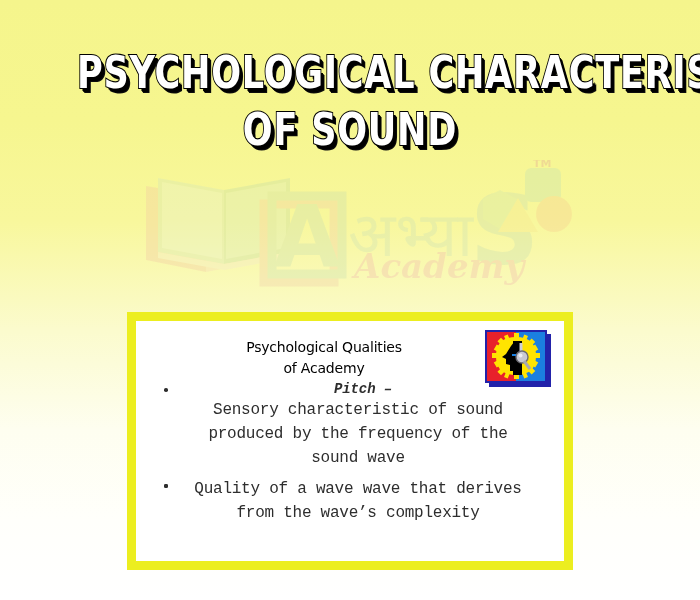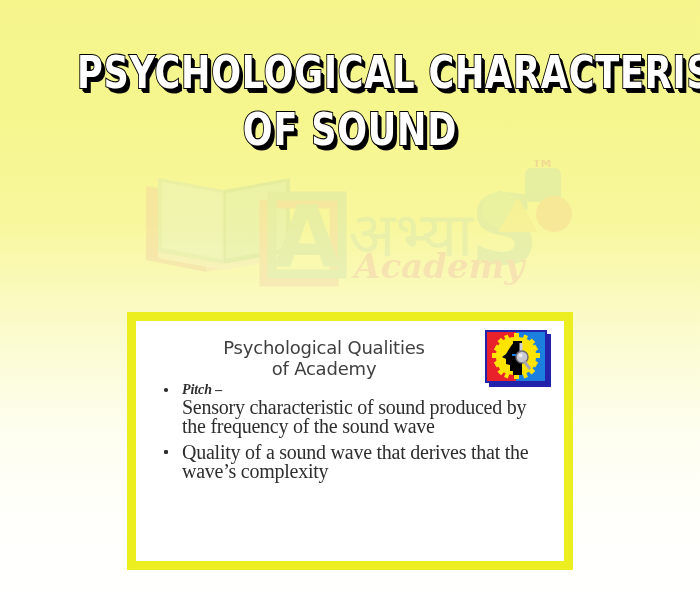--- a/index.html
+++ b/index.html
@@ -85,61 +85,62 @@
     width: 100%;
     height: 100%;
     background: #ffffff;
     box-sizing: border-box;
     padding: 12px 20px 10px 22px;
   }
 
   #slide-heading {
     text-align: center;
     font-family: "DejaVu Sans", sans-serif;
-    font-size: 18px;
+    font-size: 14px;
     line-height: 21px;
-    color: #404040;
+    color: #000000;
     font-weight: 400;
     margin: 4px 72px 0 18px;
     letter-spacing: -0.2px;
   }
 
   #bullet-list {
     margin: 2px 0 0 0;
     padding: 0;
     list-style: none;
   }
   .bullet-item {
     position: relative;
     padding-left: 24px;
     margin-bottom: 7px;
-    font-family: Liberation Serif, serif;
+    font-family: Liberation Mono, monospace;
     color: #2e2e2e;
+    text-align: center;
   }
   .bullet-dot {
     position: absolute;
     left: 6px;
     top: 7px;
     width: 3.5px;
     height: 3.5px;
     background: #2e2e2e;
     border-radius: 50%;
   }
   .bullet-term {
     display: block;
     font-style: italic;
     font-weight: 600;
     font-size: 14px;
     line-height: 17px;
     letter-spacing: -0.1px;
   }
   .bullet-desc {
     display: block;
-    font-size: 20px;
-    line-height: 19px;
+    font-size: 16px;
+    line-height: 24px;
     font-weight: 500;
     letter-spacing: -0.25px;
     max-width: 352px;
   }
 
   
   #sound-icon {
     position: absolute;
     right: 12px;
     top: 8px;
@@ -251,20 +252,20 @@
         <li class="bullet-item">
           <span class="bullet-dot"></span>
           <span class="bullet-term">Pitch –</span>
           <span class="bullet-desc">Sensory characteristic of sound produced by the frequency of the sound wave</span>
         </li>
         <li class="bullet-item">
           <span class="bullet-dot"></span>
         </li>
         <li class="bullet-item">
           <span class="bullet-dot"></span>
-          <span class="bullet-desc">Quality of a sound wave that derives that the wave’s complexity</span>
+          <span class="bullet-desc">Quality of a wave wave that derives from the wave’s complexity</span>
         </li>
       </ul>
 
     </div>
   </div>
 
 </div>
 
 </body></html>

